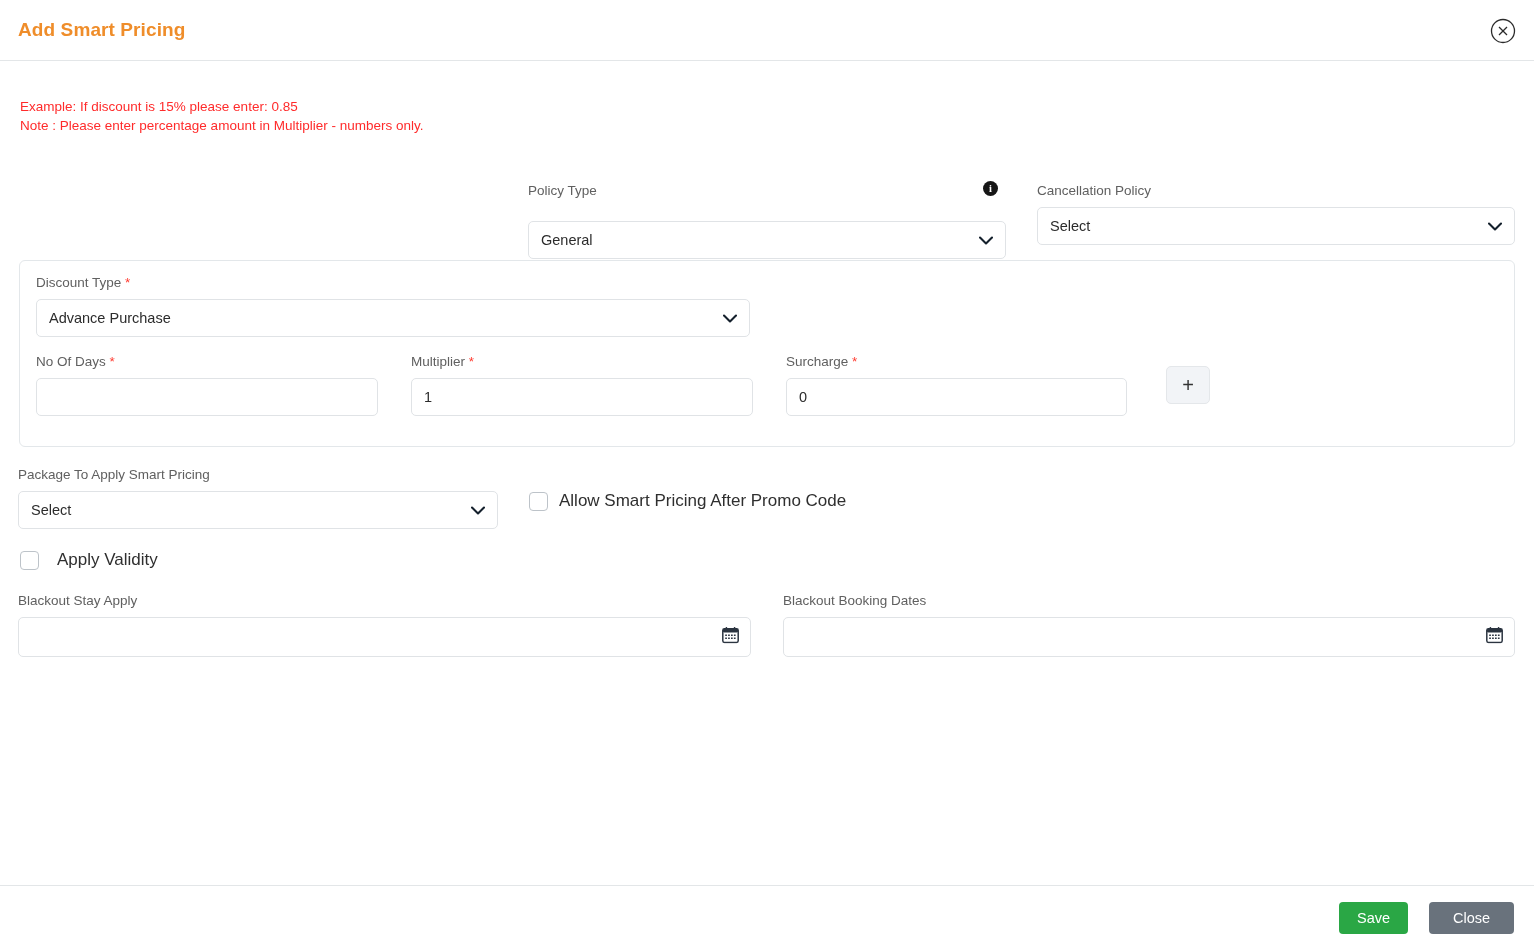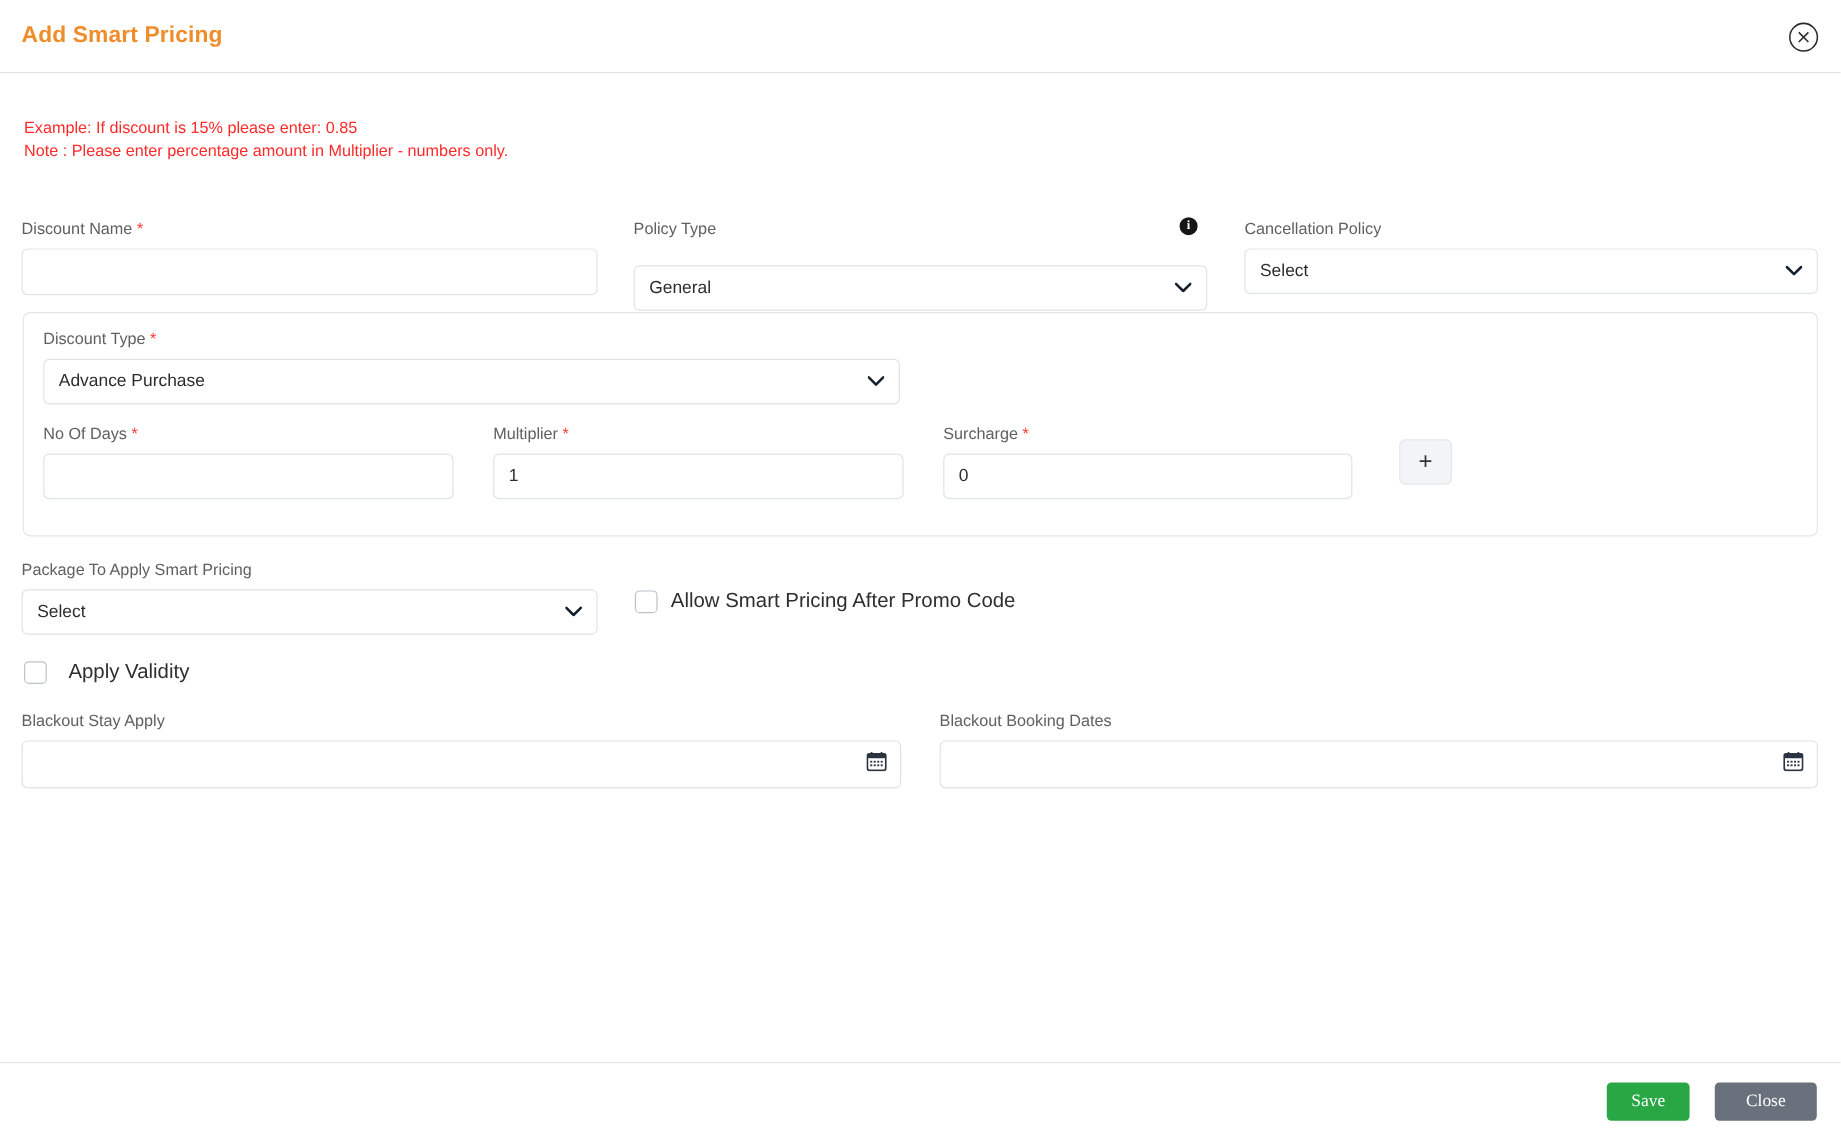--- a/index.html
+++ b/index.html
@@ -123,21 +123,21 @@
   }
 
   
   .modal-footer {
     position:absolute; left:0; top:885px; width:1534px; height:58px;
     border-top:1px solid #e3e6e8; background:#fff;
   }
   .btn {
     position:absolute; top:16px; height:32px;
     border:none; border-radius:4px; color:#fff;
-    font-size:14.5px; font-family:Liberation Serif, serif;
+    font-size:14.5px; font-family:Liberation Sans, sans-serif;
     cursor:pointer; padding:0 16px;
   }
   .btn-save { right:126px; background:#2aa745; min-width:69px; }
   .btn-close { right:20px; background:#69727c; min-width:85px; }
 </style>
 </head>
 <body>
 
 <div class="modal">
 
@@ -150,24 +150,20 @@
         <line x1="17" y1="9" x2="9" y2="17" stroke="#2b2b2b" stroke-width="1.3"></line>
       </svg>
     </div>
   </div>
 
   <div class="modal-body">
 
     <div class="note-line note-1">Note : Please enter percentage amount in Multiplier - numbers only.</div>
     <div class="note-line note-2">Example: If discount is 15% please enter: 0.85</div>
 
-    <div class="r1-discount-name">
-      <label class="field-label"><span>Discount Name</span> <span class="req">*</span></label>
-      <input class="txt-input" type="text" value="" style="">
-    </div>
 
     <div class="r1-policy-type">
       <label class="field-label">Policy Type</label>
       <div class="info-icon">i</div>
       <div class="sel-wrap">
         <select class="sel-input">
           <option>General</option>
         </select>
         <span class="chev">
           <svg width="14" height="9" viewBox="0 0 14 9">

